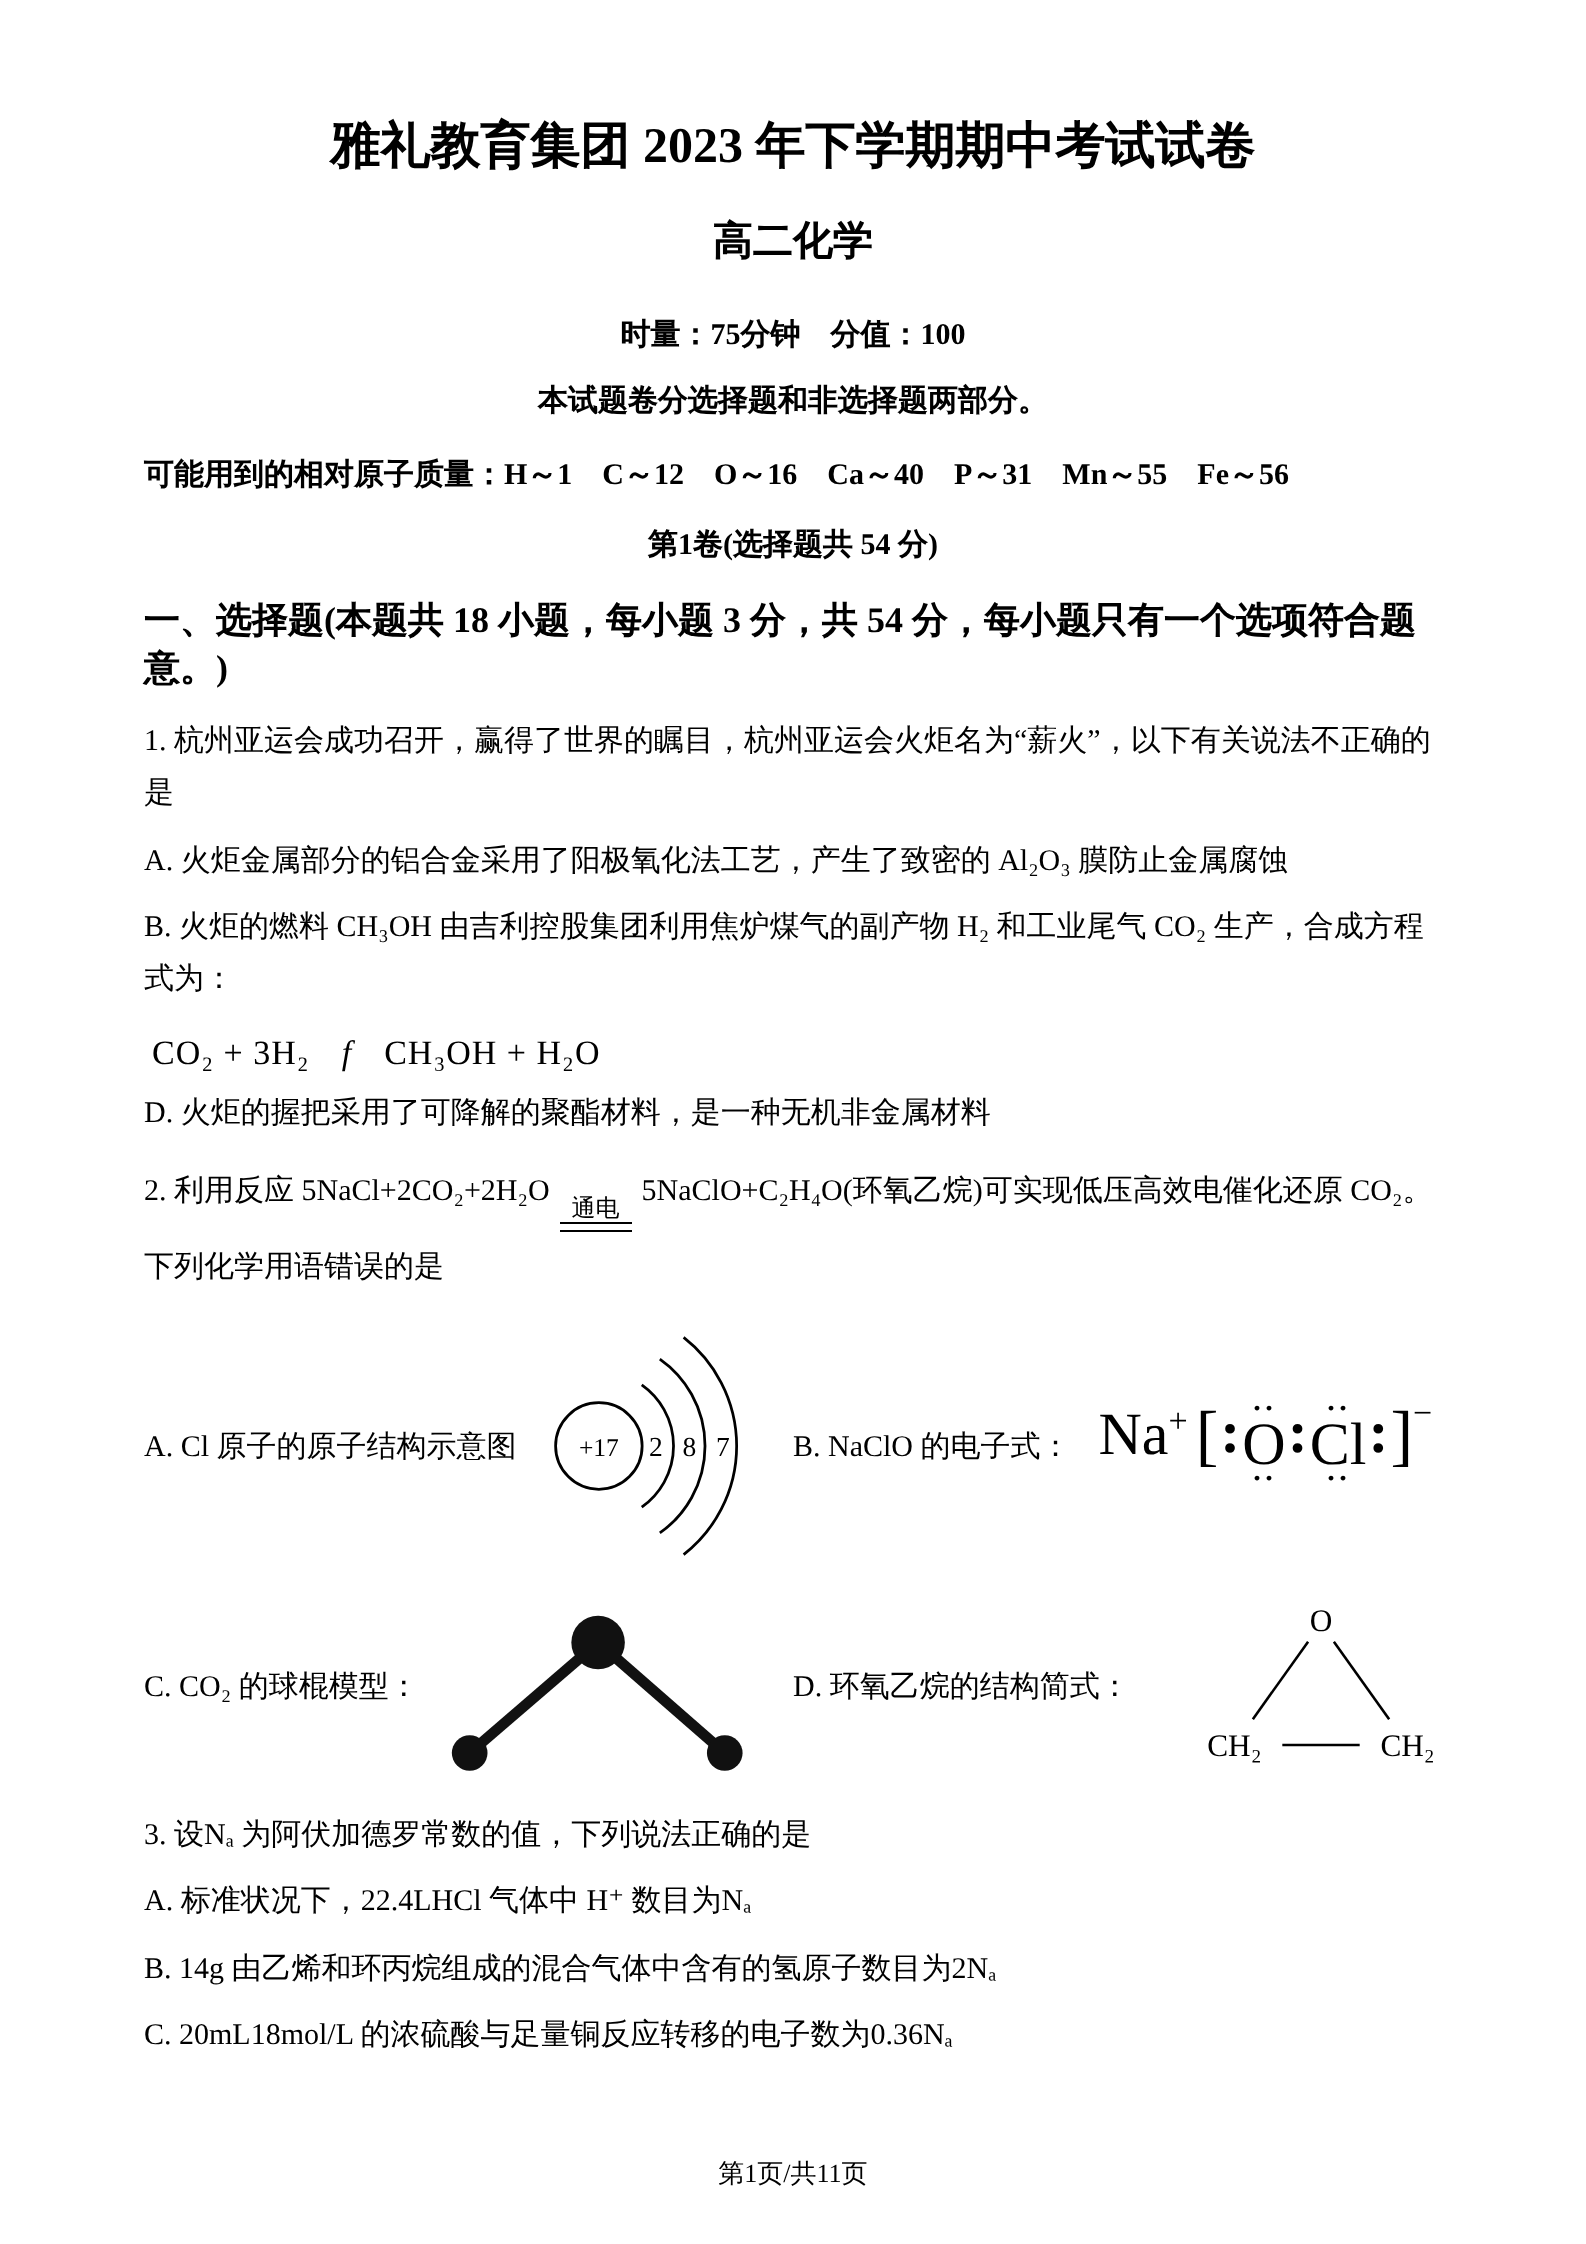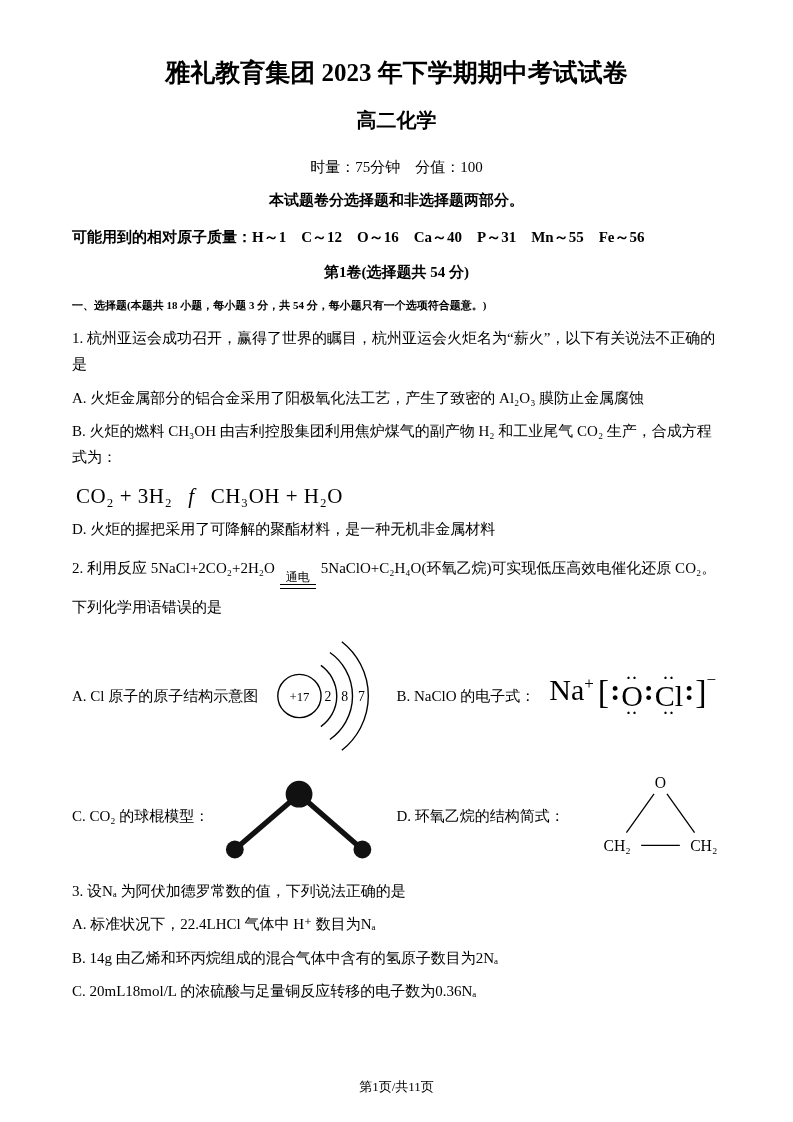--- a/index.html
+++ b/index.html
@@ -9,30 +9,30 @@
     color:#000;
   }
   .page {
     width:793px; min-height:1122px; margin:0 auto;
     padding:56px 72px 70px 72px;
     background:#fff; position:relative;
   }
   .t-center { text-align:center; }
   .doc-title   { font-size:25px; font-weight:bold; margin-bottom:18px; }
   .doc-subject { font-size:20px; font-weight:bold; margin-bottom:24px; }
-  .doc-meta    { font-size:15px; font-weight:normal; margin-bottom:14px; }
+  .doc-meta    { font-size:15px; font-weight:bold; margin-bottom:14px; }
   .doc-note    { font-size:15px; font-weight:bold; margin-bottom:18px; }
   .doc-masses  { font-size:15px; font-weight:bold; margin-bottom:16px; }
   .part-title  { font-size:15px; font-weight:bold; margin-bottom:16px; }
-  .part-sub    { font-size:11px; font-weight:bold; margin-bottom:12px; }
+  .part-sub    { font-size:18px; font-weight:bold; margin-bottom:12px; }
   .body-line   { font-size:15px; line-height:1.75; margin:7px 0; }
   .stem        { margin-top:12px; }
   .q2-stem     { line-height:2.5; margin:6px 0 2px 0; }
   .equation {
-    font-size:21px; margin:14px 0 4px 4px; letter-spacing:0.5px;
+    font-size:17px; margin:14px 0 4px 4px; letter-spacing:0.5px;
   }
   .eq-cond { font-style:italic; margin:0 16px; }
   
   .rxn-cond {
     display:inline-flex; flex-direction:column; align-items:center;
     vertical-align:-8px; margin:0 5px;
   }
   .rxn-cond .cond-text { font-size:12px; line-height:1.1; }
   .rxn-cond .cond-line {
     width:36px; height:5px;

